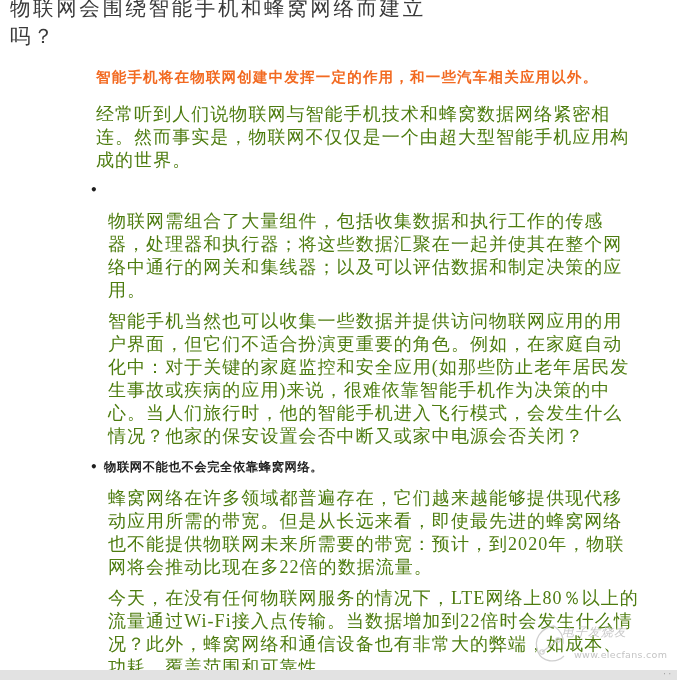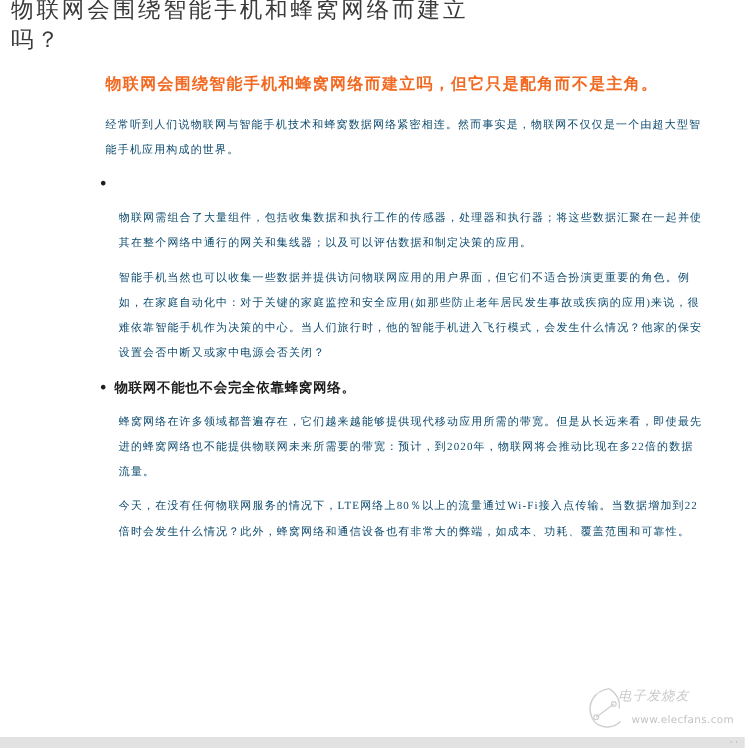--- a/index.html
+++ b/index.html
@@ -35,25 +35,25 @@
     }
     .lead {
       color: #f26a21;
       font-weight: bold;
       font-size: 14.5px;
       line-height: 22px;
       letter-spacing: 1.2px;
       margin: 0 0 14px 0;
     }
     .para {
-      font-size: 10px;
+      font-size: 18px;
       line-height: 23px;
       letter-spacing: 1.05px;
       margin: 0 0 8px 0;
-      color: #0c4a6e;
+      color: #4d7c0f;
     }
     .bullet {
       display: flex;
       align-items: flex-start;
       margin: 0 0 8px -6px;
       font-size: 12.3px;
       line-height: 23px;
       font-weight: bold;
       letter-spacing: 0.6px;
       color: #1e1e1e;
@@ -113,21 +113,21 @@
       line-height: 10px;
       color: #9a9a9a;
     }
   </style>
 </head>
 <body>
 
 <h1 class="page-title">物联网会围绕智能手机和蜂窝网络而建立吗？</h1>
 
 <div class="content">
-  <p class="lead">物联网会围绕智能手机和蜂窝网络而建立吗，但它只是配角而不是主角。</p>
+  <p class="lead">智能手机将在物联网创建中发挥一定的作用，和一些汽车相关应用以外。</p>
 
   <p class="para">经常听到人们说物联网与智能手机技术和蜂窝数据网络紧密相连。然而事实是，物联网不仅仅是一个由超大型智能手机应用构成的世界。</p>
 
   <div class="bullet">
     <span class="bullet-dot">•</span>
   </div>
   <div class="indented">
     <p class="para">物联网需组合了大量组件，包括收集数据和执行工作的传感器，处理器和执行器；将这些数据汇聚在一起并使其在整个网络中通行的网关和集线器；以及可以评估数据和制定决策的应用。</p>
     <p class="para">智能手机当然也可以收集一些数据并提供访问物联网应用的用户界面，但它们不适合扮演更重要的角色。例如，在家庭自动化中：对于关键的家庭监控和安全应用(如那些防止老年居民发生事故或疾病的应用)来说，很难依靠智能手机作为决策的中心。当人们旅行时，他的智能手机进入飞行模式，会发生什么情况？他家的保安设置会否中断又或家中电源会否关闭？</p>
   </div>

